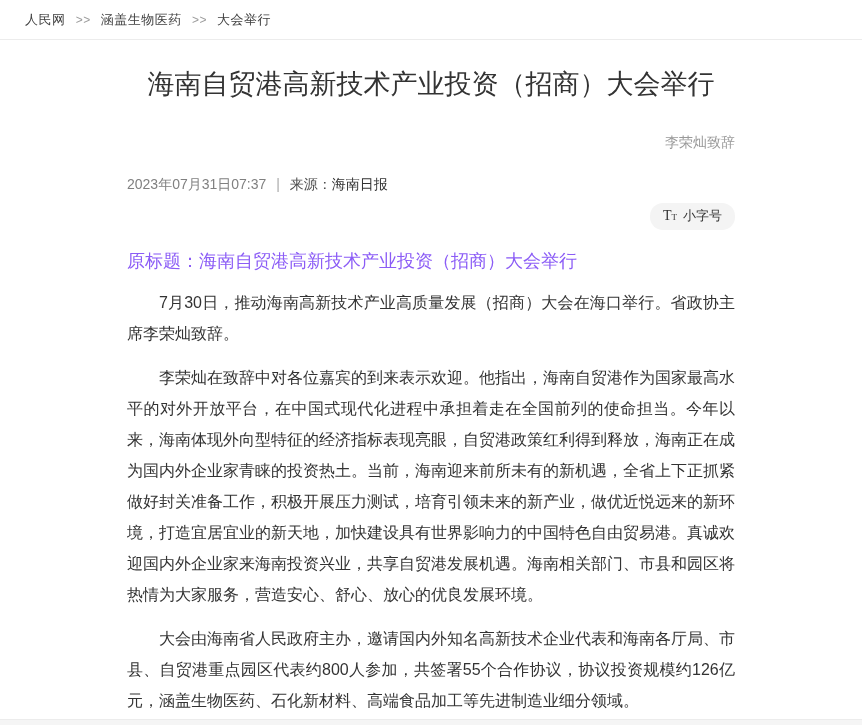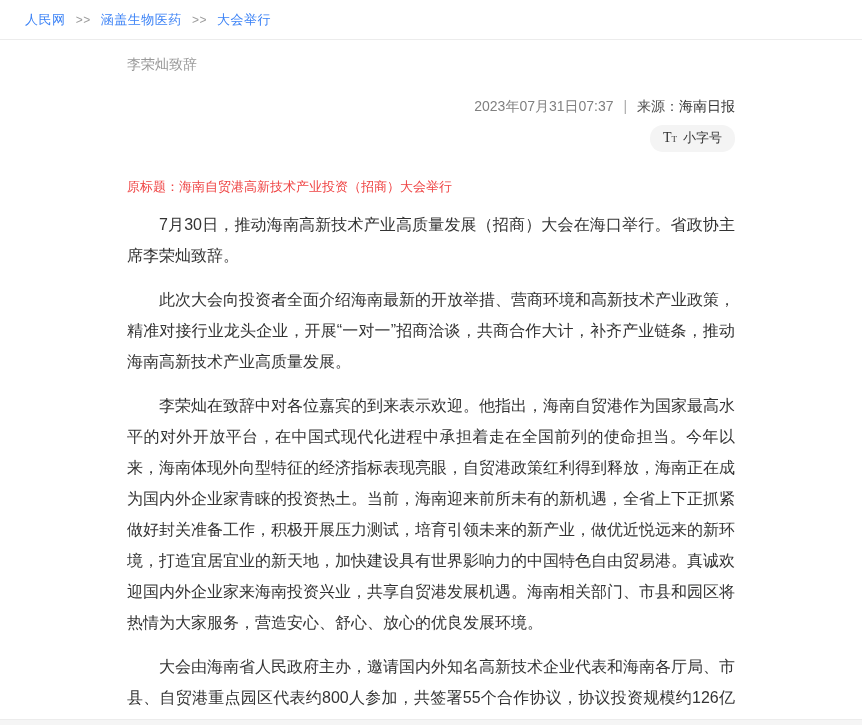--- a/index.html
+++ b/index.html
@@ -14,21 +14,21 @@
   }
 
   
   .breadcrumb {
     padding: 11px 25px 10px;
     font-size: 13px;
     color: #9c9c9c;
     letter-spacing: 0.5px;
   }
   .crumb {
-    color: #3b82f6;
+    color: #404040;
     text-decoration: none;
     cursor: pointer;
   }
   .crumb-sep {
     color: #9c9c9c;
     margin: 0 6px;
     font-size: 12px;
   }
   .divider {
     border-top: 1px solid #ececec;
@@ -42,28 +42,28 @@
   }
   .title {
     margin: 28px 0 0;
     font-size: 27px;
     font-weight: 500;
     color: #333333;
     text-align: center;
     line-height: 1.25;
   }
   .subtitle {
-    margin-top: 16px;
-    text-align: left;
+    margin-top: 32px;
+    text-align: right;
     font-size: 14px;
     color: #999999;
   }
   .meta {
     margin-top: 24px;
-    text-align: right;
+    text-align: left;
     font-size: 14px;
     color: #808080;
   }
   .meta .pipe { margin: 0 6px; color: #aaaaaa; }
   .meta .source-label { color: #4d4d4d; }
   .meta .source {
     color: #333333;
     text-decoration: none;
     cursor: pointer;
   }
@@ -88,23 +88,23 @@
   .tt-icon {
     font-family: "Liberation Serif", "DejaVu Serif", serif;
     color: #333333;
     display: inline-flex;
     align-items: baseline;
   }
   .tt-icon .t-big { font-size: 14px; line-height: 1; }
   .tt-icon .t-small { font-size: 9px; line-height: 1; }
 
   .original-title {
-    margin: 26px 0 0;
-    font-size: 13px;
-    color: #ef4444;
+    margin: 19px 0 0;
+    font-size: 18px;
+    color: #8b5cf6;
     line-height: 1.4;
   }
   .para {
     margin: 13px 0 0;
     font-size: 16px;
     color: #333333;
     line-height: 31px;
     text-indent: 2em;
     text-align: justify;
   }
@@ -126,20 +126,21 @@
   <a class="crumb">人民网</a>
   <span class="crumb-sep">&gt;&gt;</span>
   <a class="crumb">涵盖生物医药</a>
   <span class="crumb-sep">&gt;&gt;</span>
   <a class="crumb">大会举行</a>
 </nav>
 
 <div class="divider"></div>
 
 <main class="content">
+  <h1 class="title">海南自贸港高新技术产业投资（招商）大会举行</h1>
 
   <div class="subtitle">李荣灿致辞</div>
 
   <div class="meta">
     <span class="date">2023年07月31日07:37</span>
     <span class="pipe">|</span>
     <span class="source-label">来源：</span><a class="source">海南日报</a>
   </div>
 
   <div class="toolbar">
@@ -148,19 +149,18 @@
           <span class="t-big">T</span>
           <span class="t-small">T</span>
         </span>
       <span>小字号</span>
     </button>
   </div>
 
   <p class="original-title">原标题：海南自贸港高新技术产业投资（招商）大会举行</p>
 
   <p class="para">7月30日，推动海南高新技术产业高质量发展（招商）大会在海口举行。省政协主席李荣灿致辞。</p>
-  <p class="para">此次大会向投资者全面介绍海南最新的开放举措、营商环境和高新技术产业政策，精准对接行业龙头企业，开展“一对一”招商洽谈，共商合作大计，补齐产业链条，推动海南高新技术产业高质量发展。</p>
   <p class="para">李荣灿在致辞中对各位嘉宾的到来表示欢迎。他指出，海南自贸港作为国家最高水平的对外开放平台，在中国式现代化进程中承担着走在全国前列的使命担当。今年以来，海南体现外向型特征的经济指标表现亮眼，自贸港政策红利得到释放，海南正在成为国内外企业家青睐的投资热土。当前，海南迎来前所未有的新机遇，全省上下正抓紧做好封关准备工作，积极开展压力测试，培育引领未来的新产业，做优近悦远来的新环境，打造宜居宜业的新天地，加快建设具有世界影响力的中国特色自由贸易港。真诚欢迎国内外企业家来海南投资兴业，共享自贸港发展机遇。海南相关部门、市县和园区将热情为大家服务，营造安心、舒心、放心的优良发展环境。</p>
   <p class="para">大会由海南省人民政府主办，邀请国内外知名高新技术企业代表和海南各厅局、市县、自贸港重点园区代表约800人参加，共签署55个合作协议，协议投资规模约126亿元，涵盖生物医药、石化新材料、高端食品加工等先进制造业细分领域。</p>
 
 </main>
 
 <div class="footer-strip"></div>
 
 </body></html>

